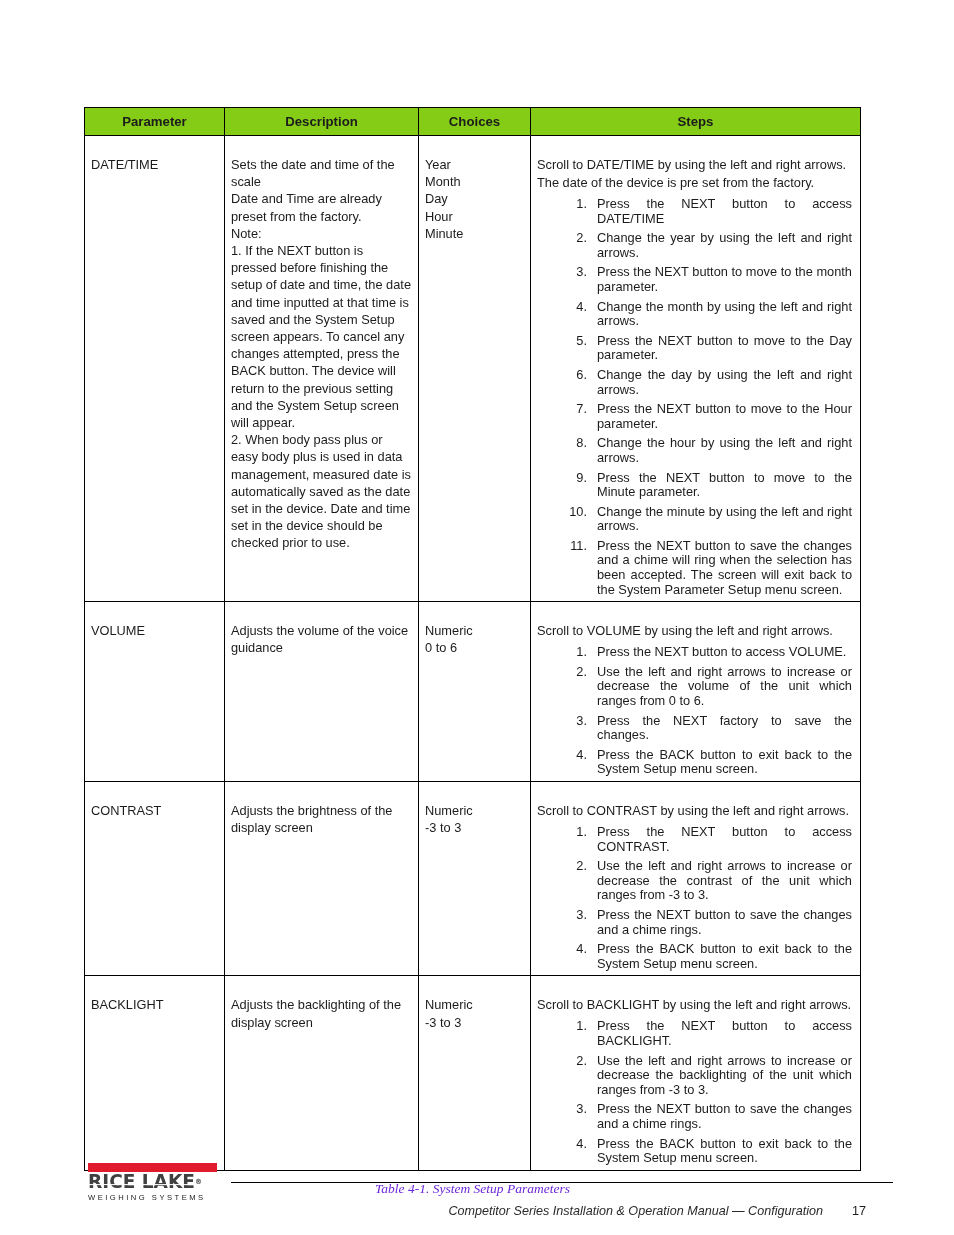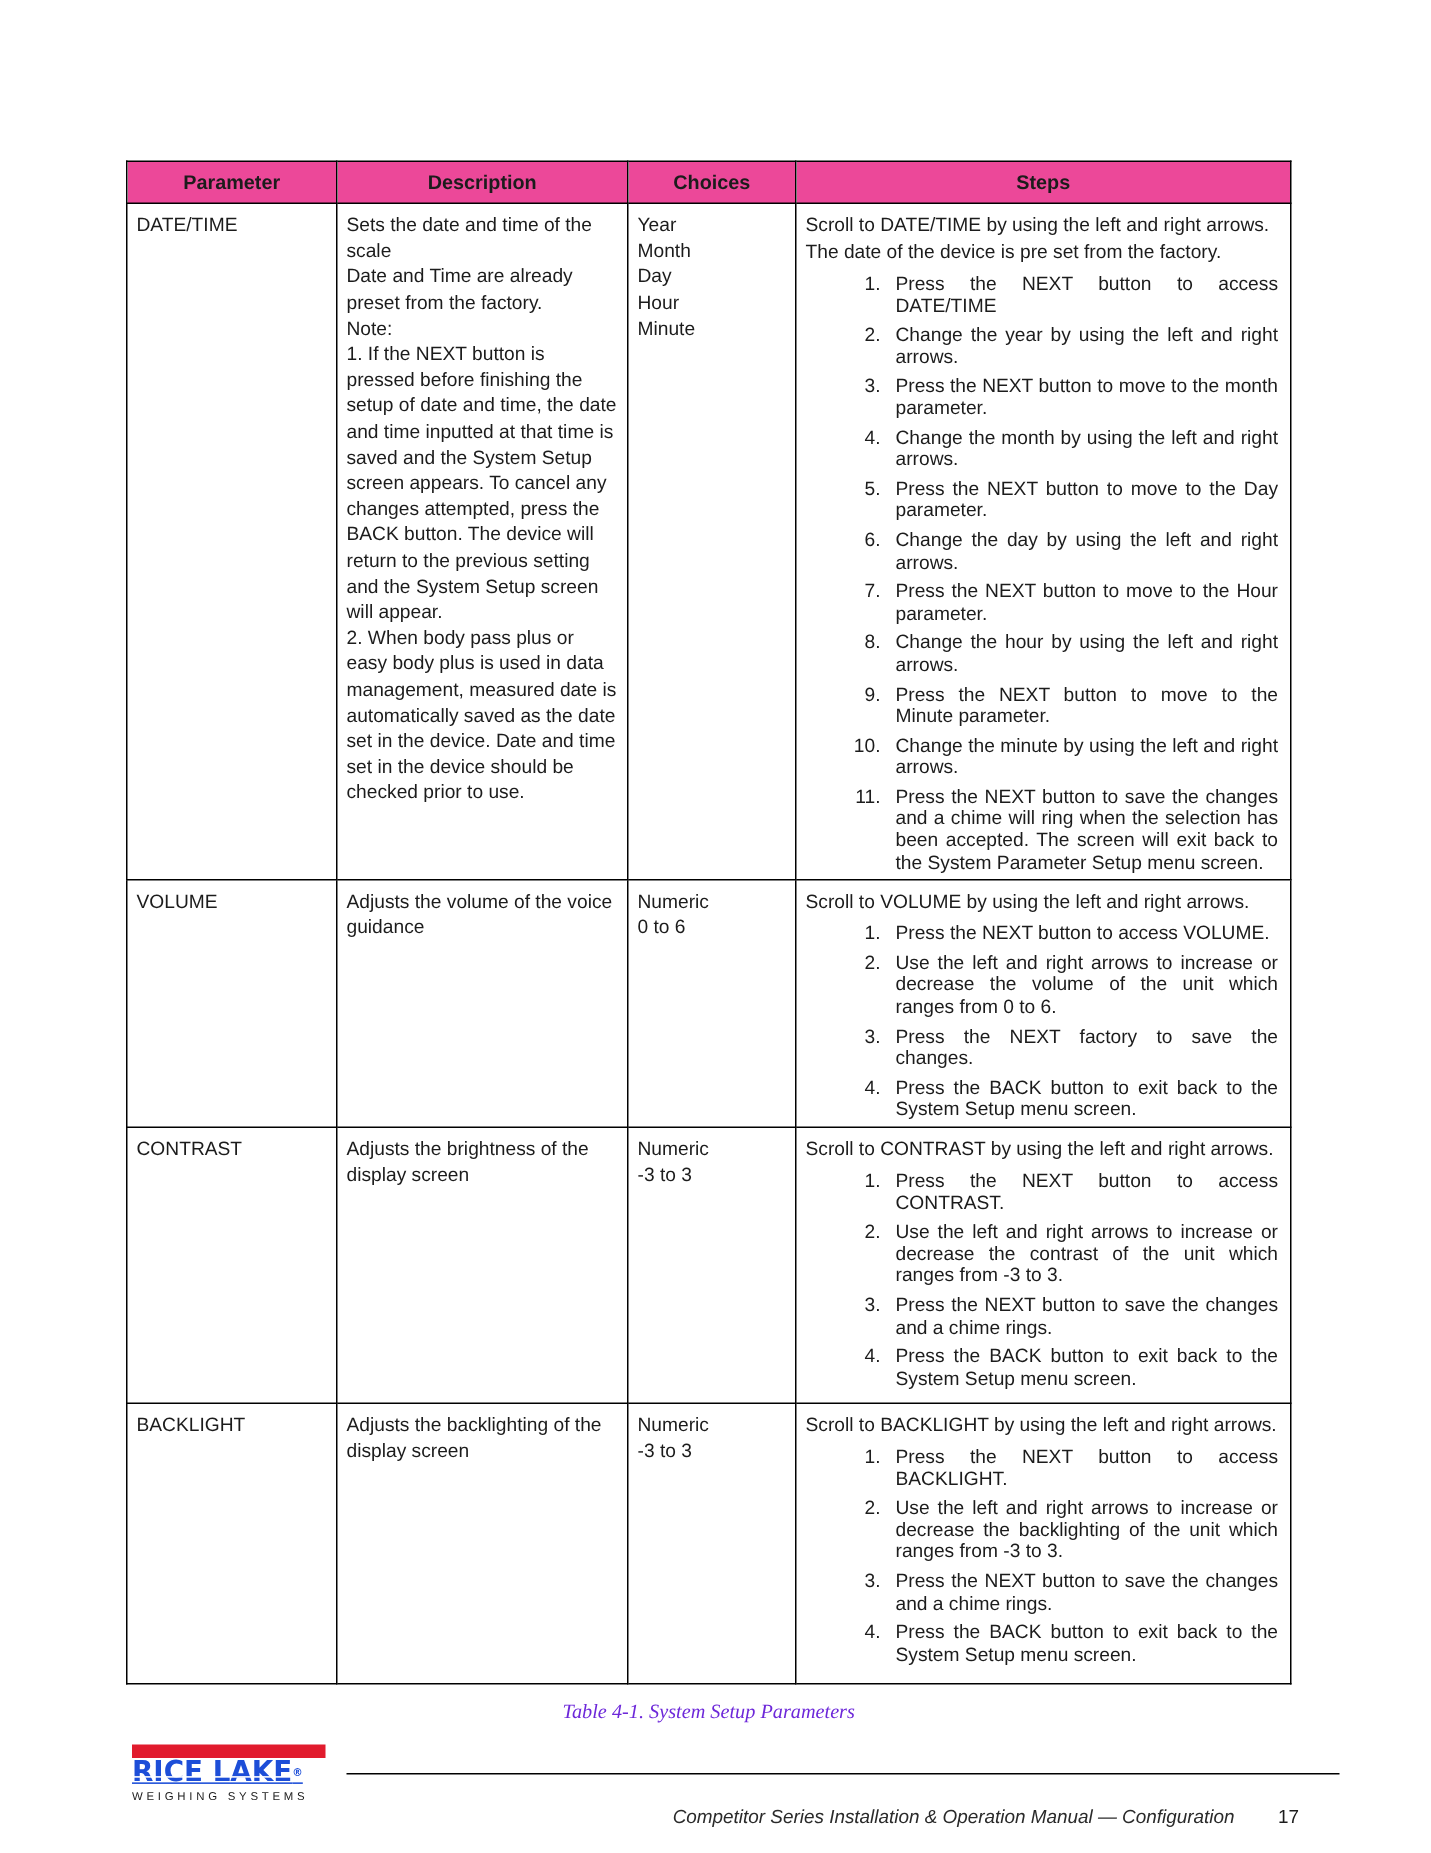--- a/index.html
+++ b/index.html
@@ -26,30 +26,30 @@
     table-layout: fixed;
     width: 776px;
     border: 1.5px solid #000;
   }
   table.params th, table.params td {
     border: 1px solid #000;
     vertical-align: top;
     overflow: hidden;
   }
   table.params th {
-    background: #ec4899;
+    background: #84cc16;
     font-weight: bold;
     font-size: 13.2px;
     text-align: center;
     height: 28px;
     vertical-align: middle;
     padding: 2px 4px;
   }
   table.params td {
-    padding: 5px 6px 4px 6px;
+    padding: 20px 6px 4px 6px;
     font-size: 12.8px;
     line-height: 17.2px;
   }
   td.parameter-cell { font-size: 13px; }
   td.description-cell, td.choices-cell { white-space: pre-line; margin-top: 29px; }
 
   
   td.steps-cell { font-size: 12.7px; }
   .steps-intro {
     line-height: 18px;
@@ -96,24 +96,23 @@
 
   .logo { position: absolute; left: 88px; top: 3px; width: 136px; }
   .logo-red-bar { width: 129px; height: 9px; background: #e11b2d; margin-bottom: 1px; }
   .logo-name {
     position: relative;
     font-family: "DejaVu Sans", "Liberation Sans", sans-serif;
     font-weight: bold;
     font-size: 18.5px;
     line-height: 18px;
     letter-spacing: 0px;
-    color: #1d4ed8;
+    color: #404040;
     transform: scaleY(1.04);
     white-space: nowrap;
-    text-decoration: underline;
   }
   .logo-name .reg { font-size: 7px; vertical-align: top; }
   .logo-name::after {
     content: "";
     position: absolute;
     left: 0; right: 10px;
     top: 59%;
     height: 1.6px;
     background: #ffffff;
   }

